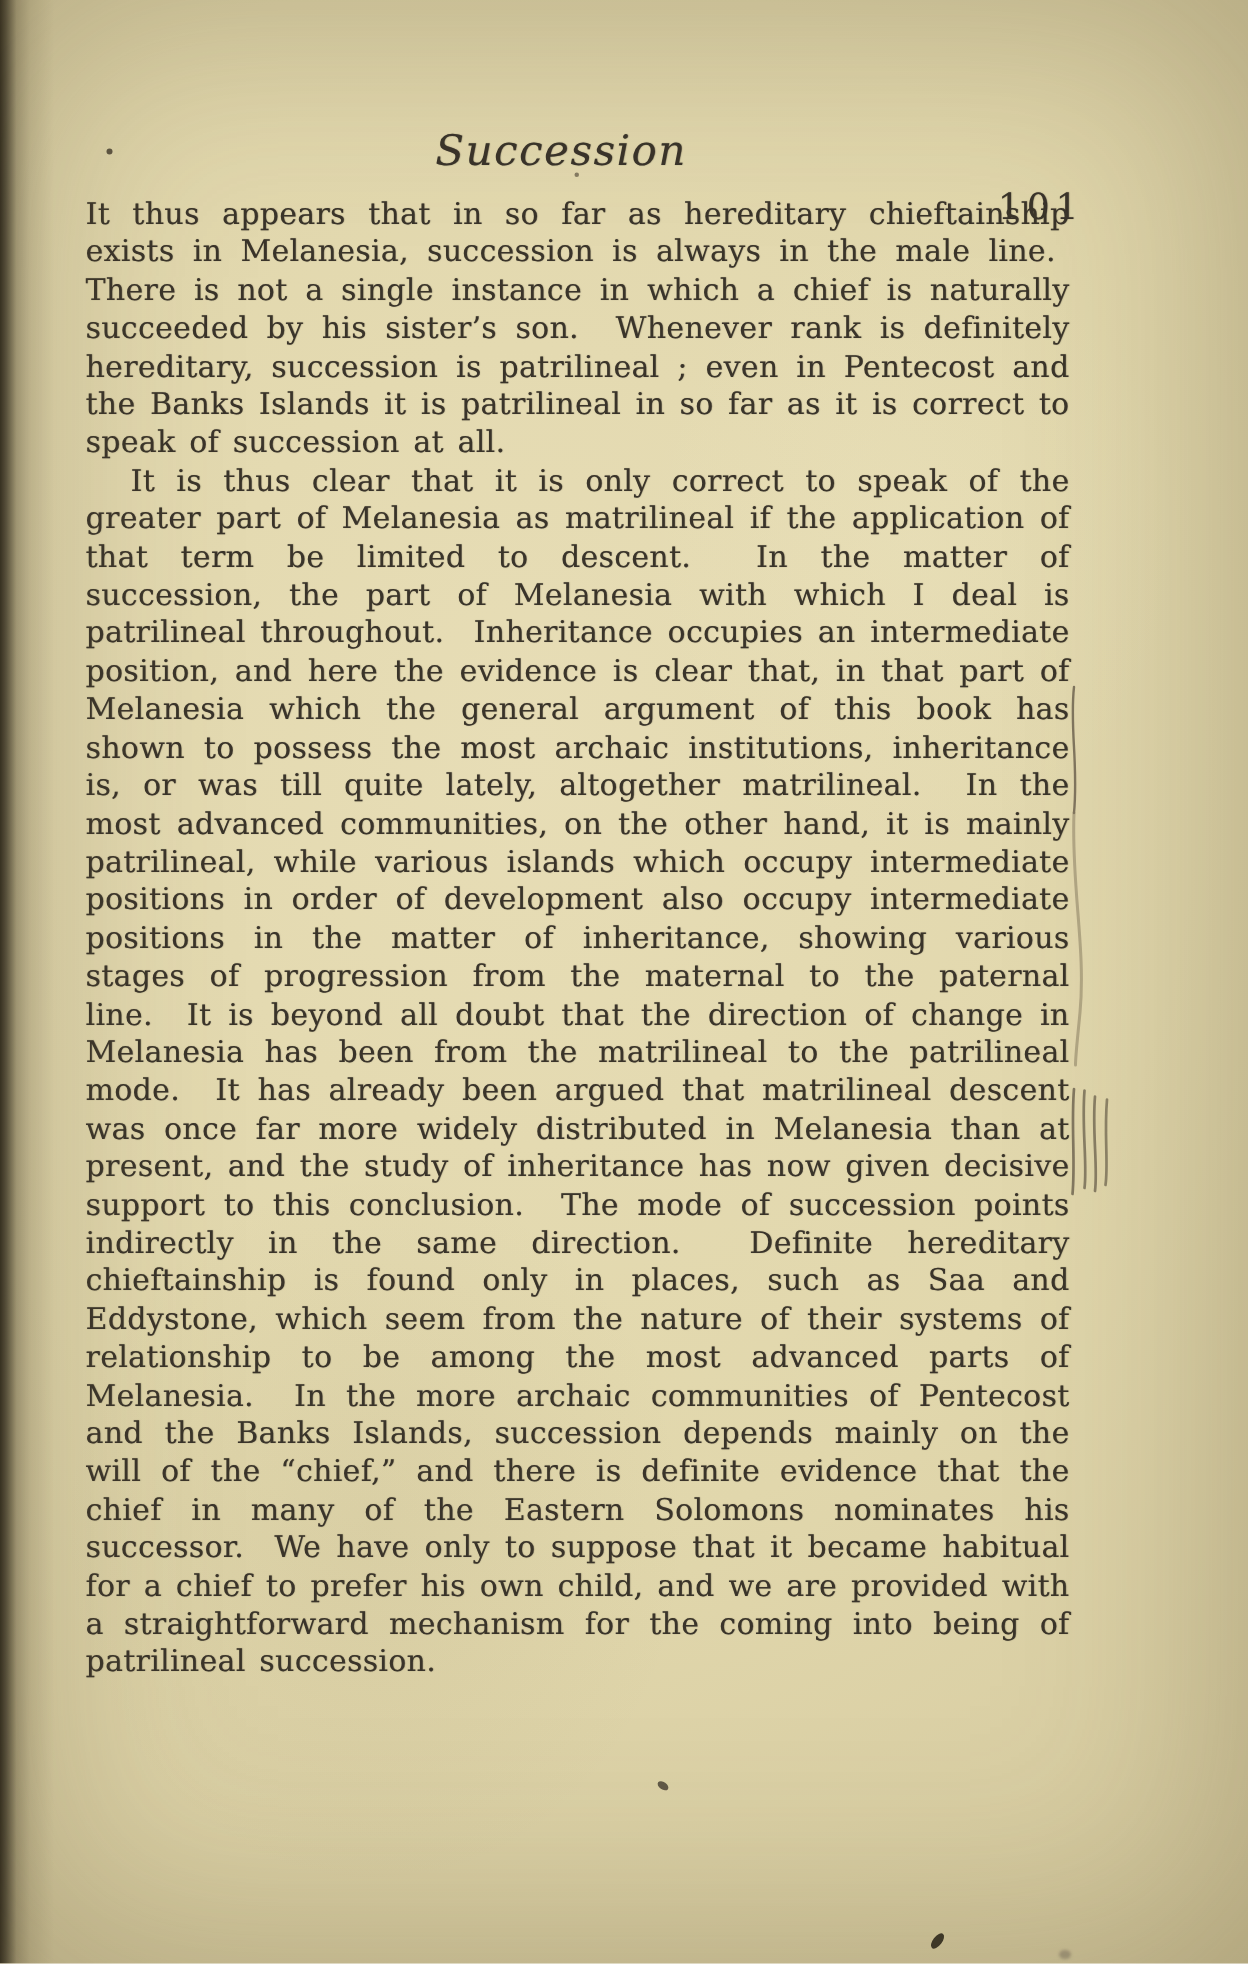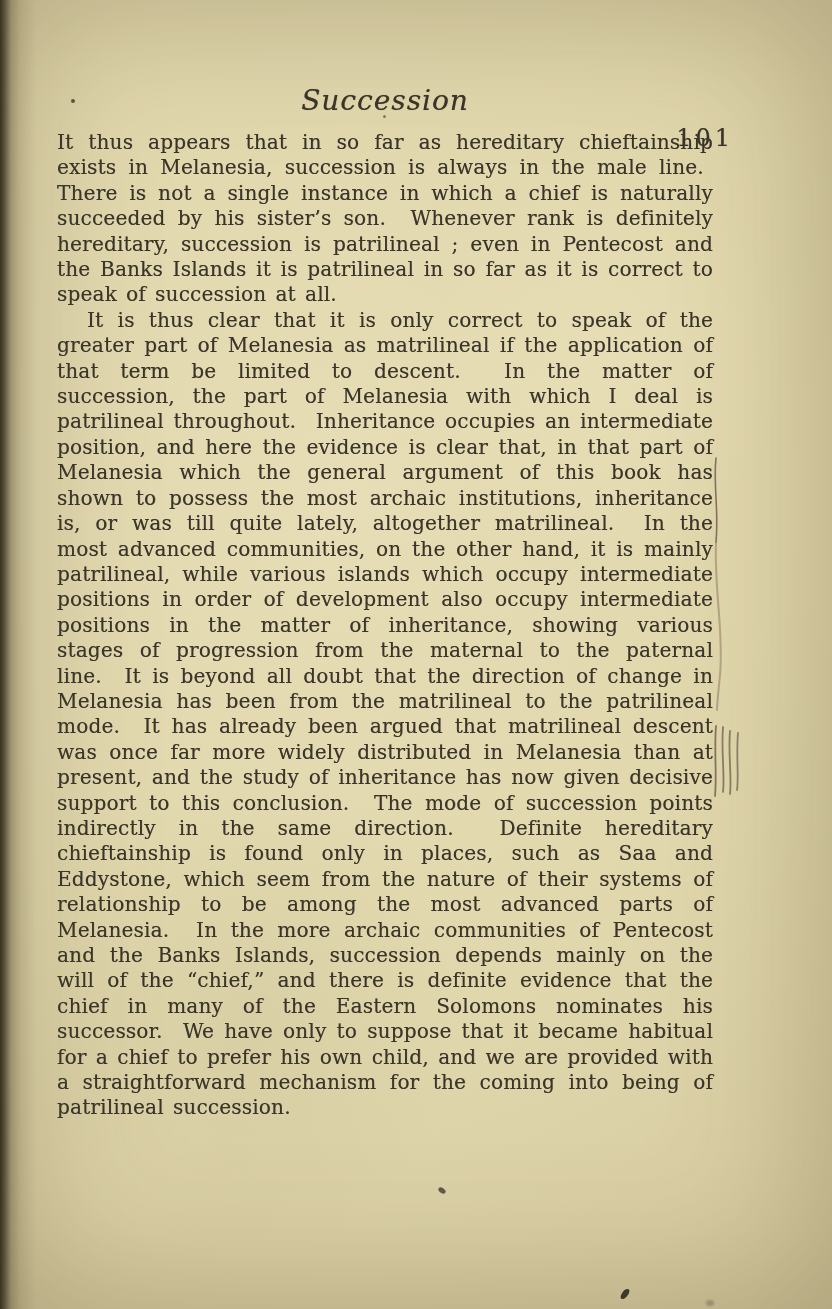--- a/index.html
+++ b/index.html
@@ -33,21 +33,21 @@
     background: radial-gradient(closest-side, rgba(245,238,205,0.20), rgba(245,238,205,0));
     pointer-events: none;
   }
   .texture-b {
     position: absolute; left: 40px; top: 780px; width: 420px; height: 480px;
     background: radial-gradient(closest-side, rgba(116,102,66,0.07), rgba(116,102,66,0));
     pointer-events: none;
   }
 
   .running-head {
-    position: absolute; left: 57px; top: 84px; width: 656px; height: 36px;
+    position: absolute; left: 46px; top: 84px; width: 656px; height: 36px;
   }
   .running-title {
     display: block; text-align: center;
     font-style: italic; font-size: 28px; letter-spacing: 1px;
     color: #39332a;
     text-shadow: 0.3px 0.3px 0.7px rgba(57,51,42,0.55);
   }
   .page-number {
     position: absolute; right: -21px; top: 8px;
     font-size: 24px; letter-spacing: 4px;

